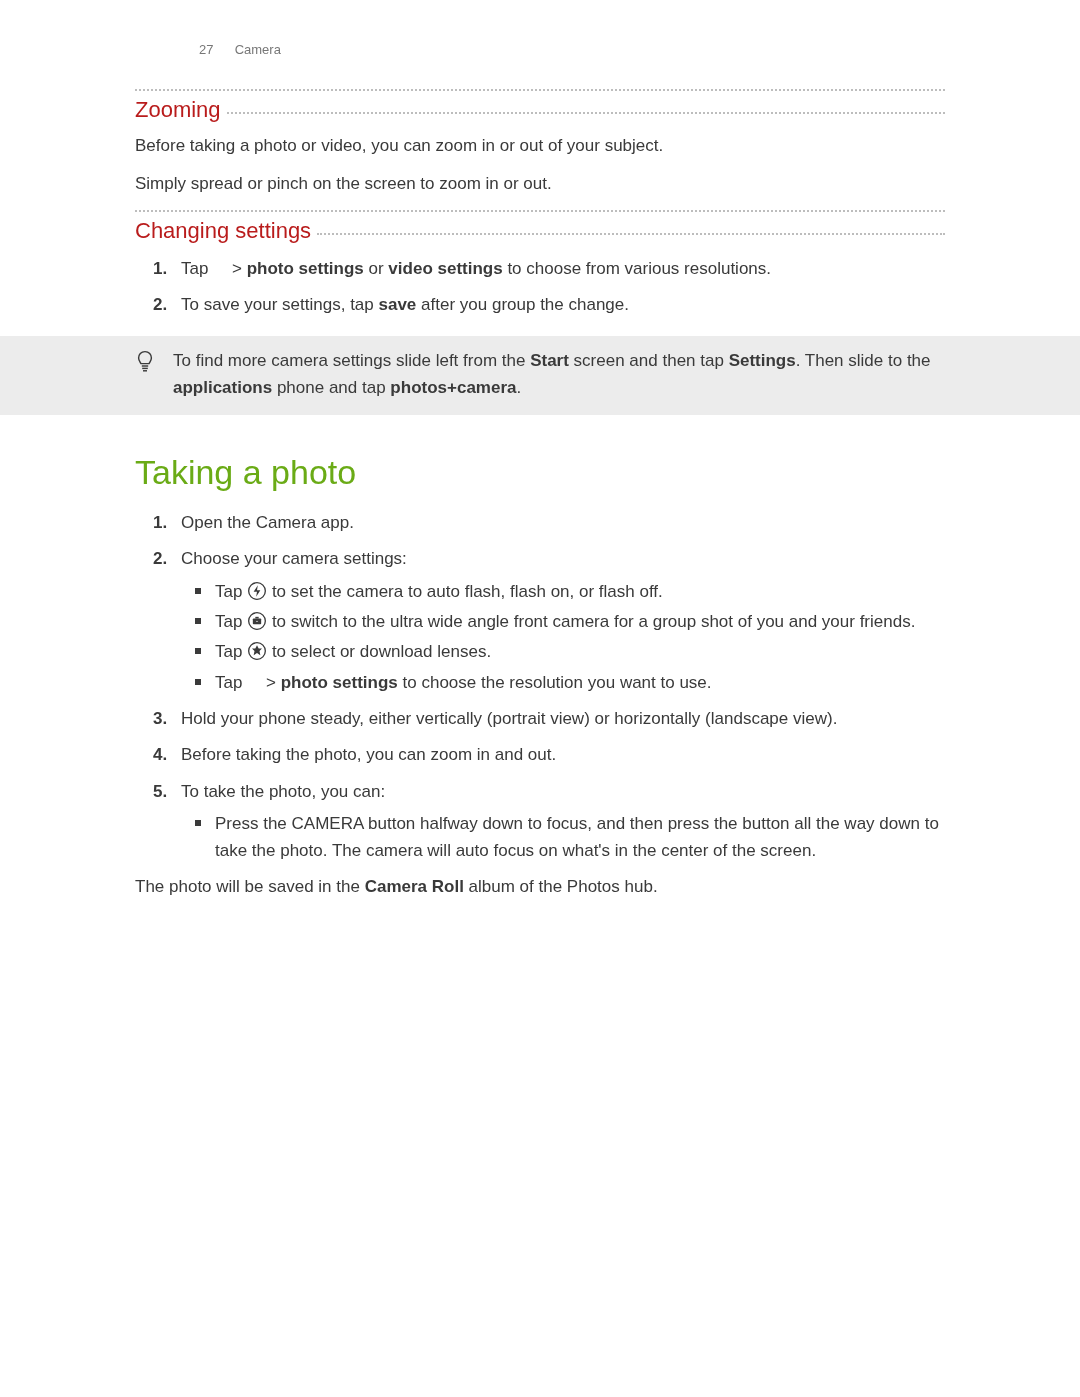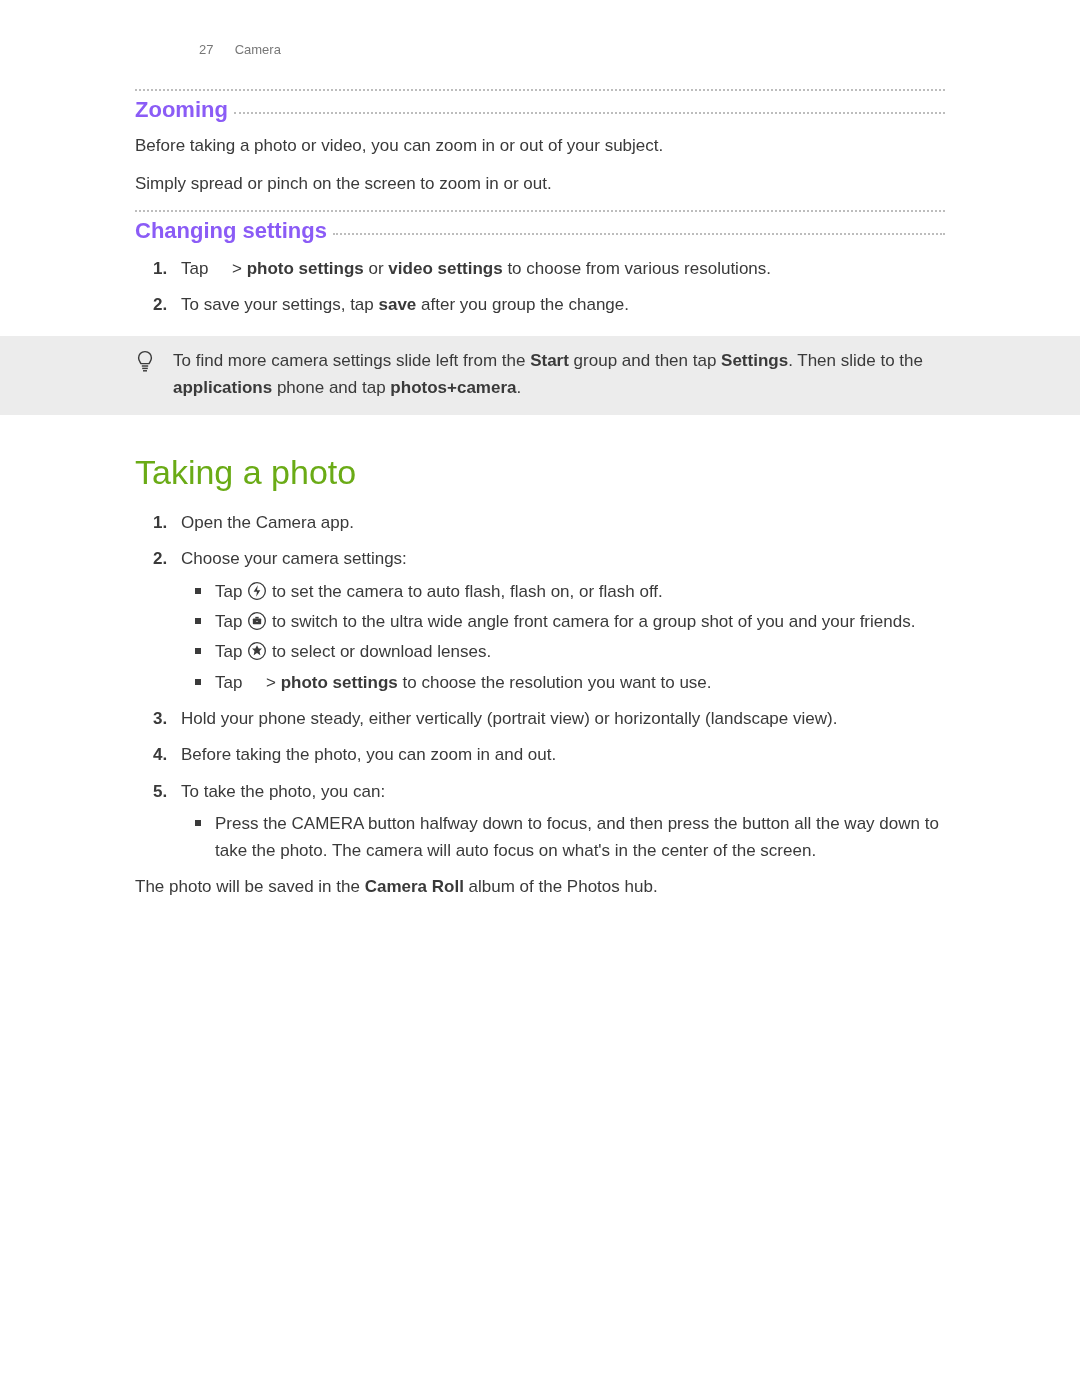--- a/index.html
+++ b/index.html
@@ -24,23 +24,23 @@
     margin-bottom: 32px;
   }
   .runhead .pg {
     display: inline-block;
     width: 32px;
   }
   .dotted-top {
     border-top: 2px dotted #bdbdbd;
   }
   .h2 {
-    color: #8b5cf6;
+    color: #b91c1c;
     font-size: 22px;
-    font-weight: 700;
+    font-weight: 400;
     margin: 0;
     padding-top: 6px;
     padding-bottom: 2px;
     position: relative;
   }
   .h2-row {
     display: flex;
     align-items: baseline;
     margin-bottom: 6px;
   }
@@ -171,21 +171,21 @@
   <div class="tipbox">
     <div class="tipicon">
       <svg class="bulb-svg" viewBox="0 0 24 30" fill="none" stroke="#3a3a3a" stroke-width="1.8">
         <path d="M12 2 C7 2 4 5.5 4 10 C4 13 6 15 7 17 L17 17 C18 15 20 13 20 10 C20 5.5 17 2 12 2 Z"></path>
         <line x1="8" y1="20" x2="16" y2="20"></line>
         <line x1="8.5" y1="23" x2="15.5" y2="23"></line>
         <line x1="9.5" y1="26" x2="14.5" y2="26"></line>
       </svg>
     </div>
     <p class="tiptext">
-      <span>To find more camera settings slide left from the </span><span class="bold">Start</span><span> group and then tap </span><span class="bold">Settings</span><span>. Then slide to the </span><span class="bold">applications</span><span> phone and tap </span><span class="bold">photos+camera</span><span>.</span>
+      <span>To find more camera settings slide left from the </span><span class="bold">Start</span><span> screen and then tap </span><span class="bold">Settings</span><span>. Then slide to the </span><span class="bold">applications</span><span> phone and tap </span><span class="bold">photos+camera</span><span>.</span>
     </p>
   </div>
 
   <div class="h1">Taking a photo</div>
 
   <ol class="steplist">
     <li>Open the Camera app.</li>
     <li>
       <span>Choose your camera settings:</span>
       <ul class="bullets">

